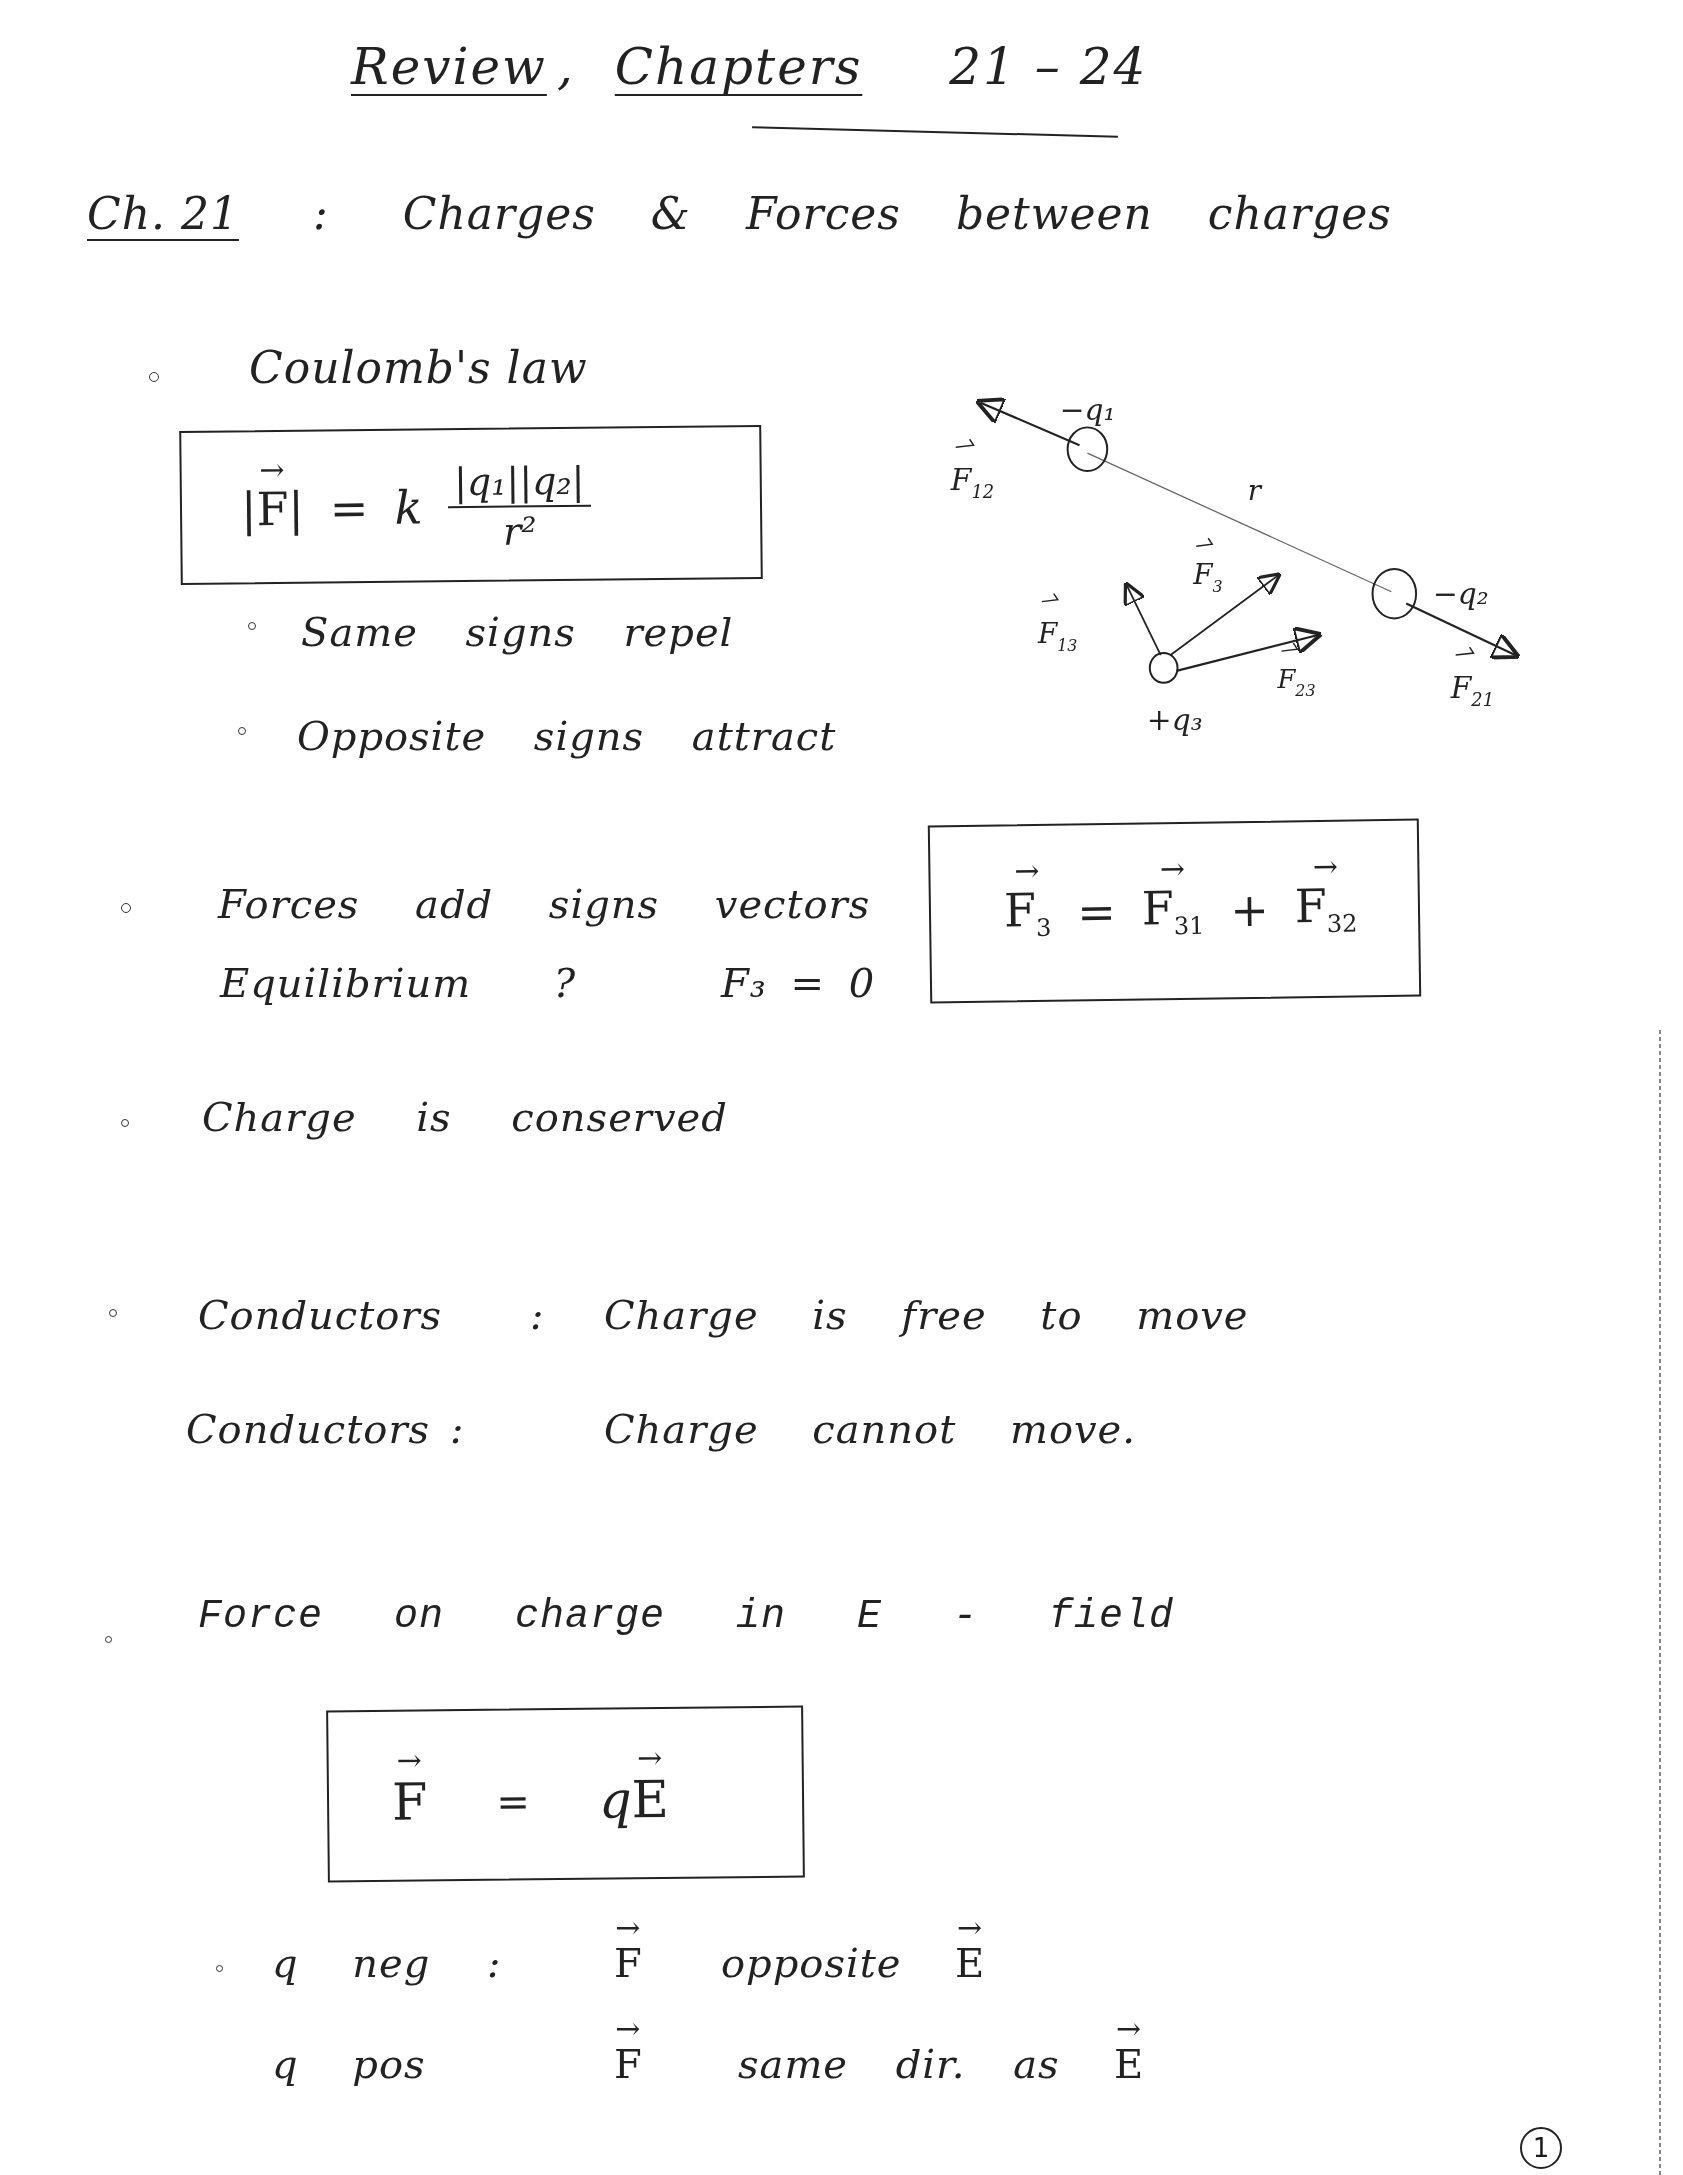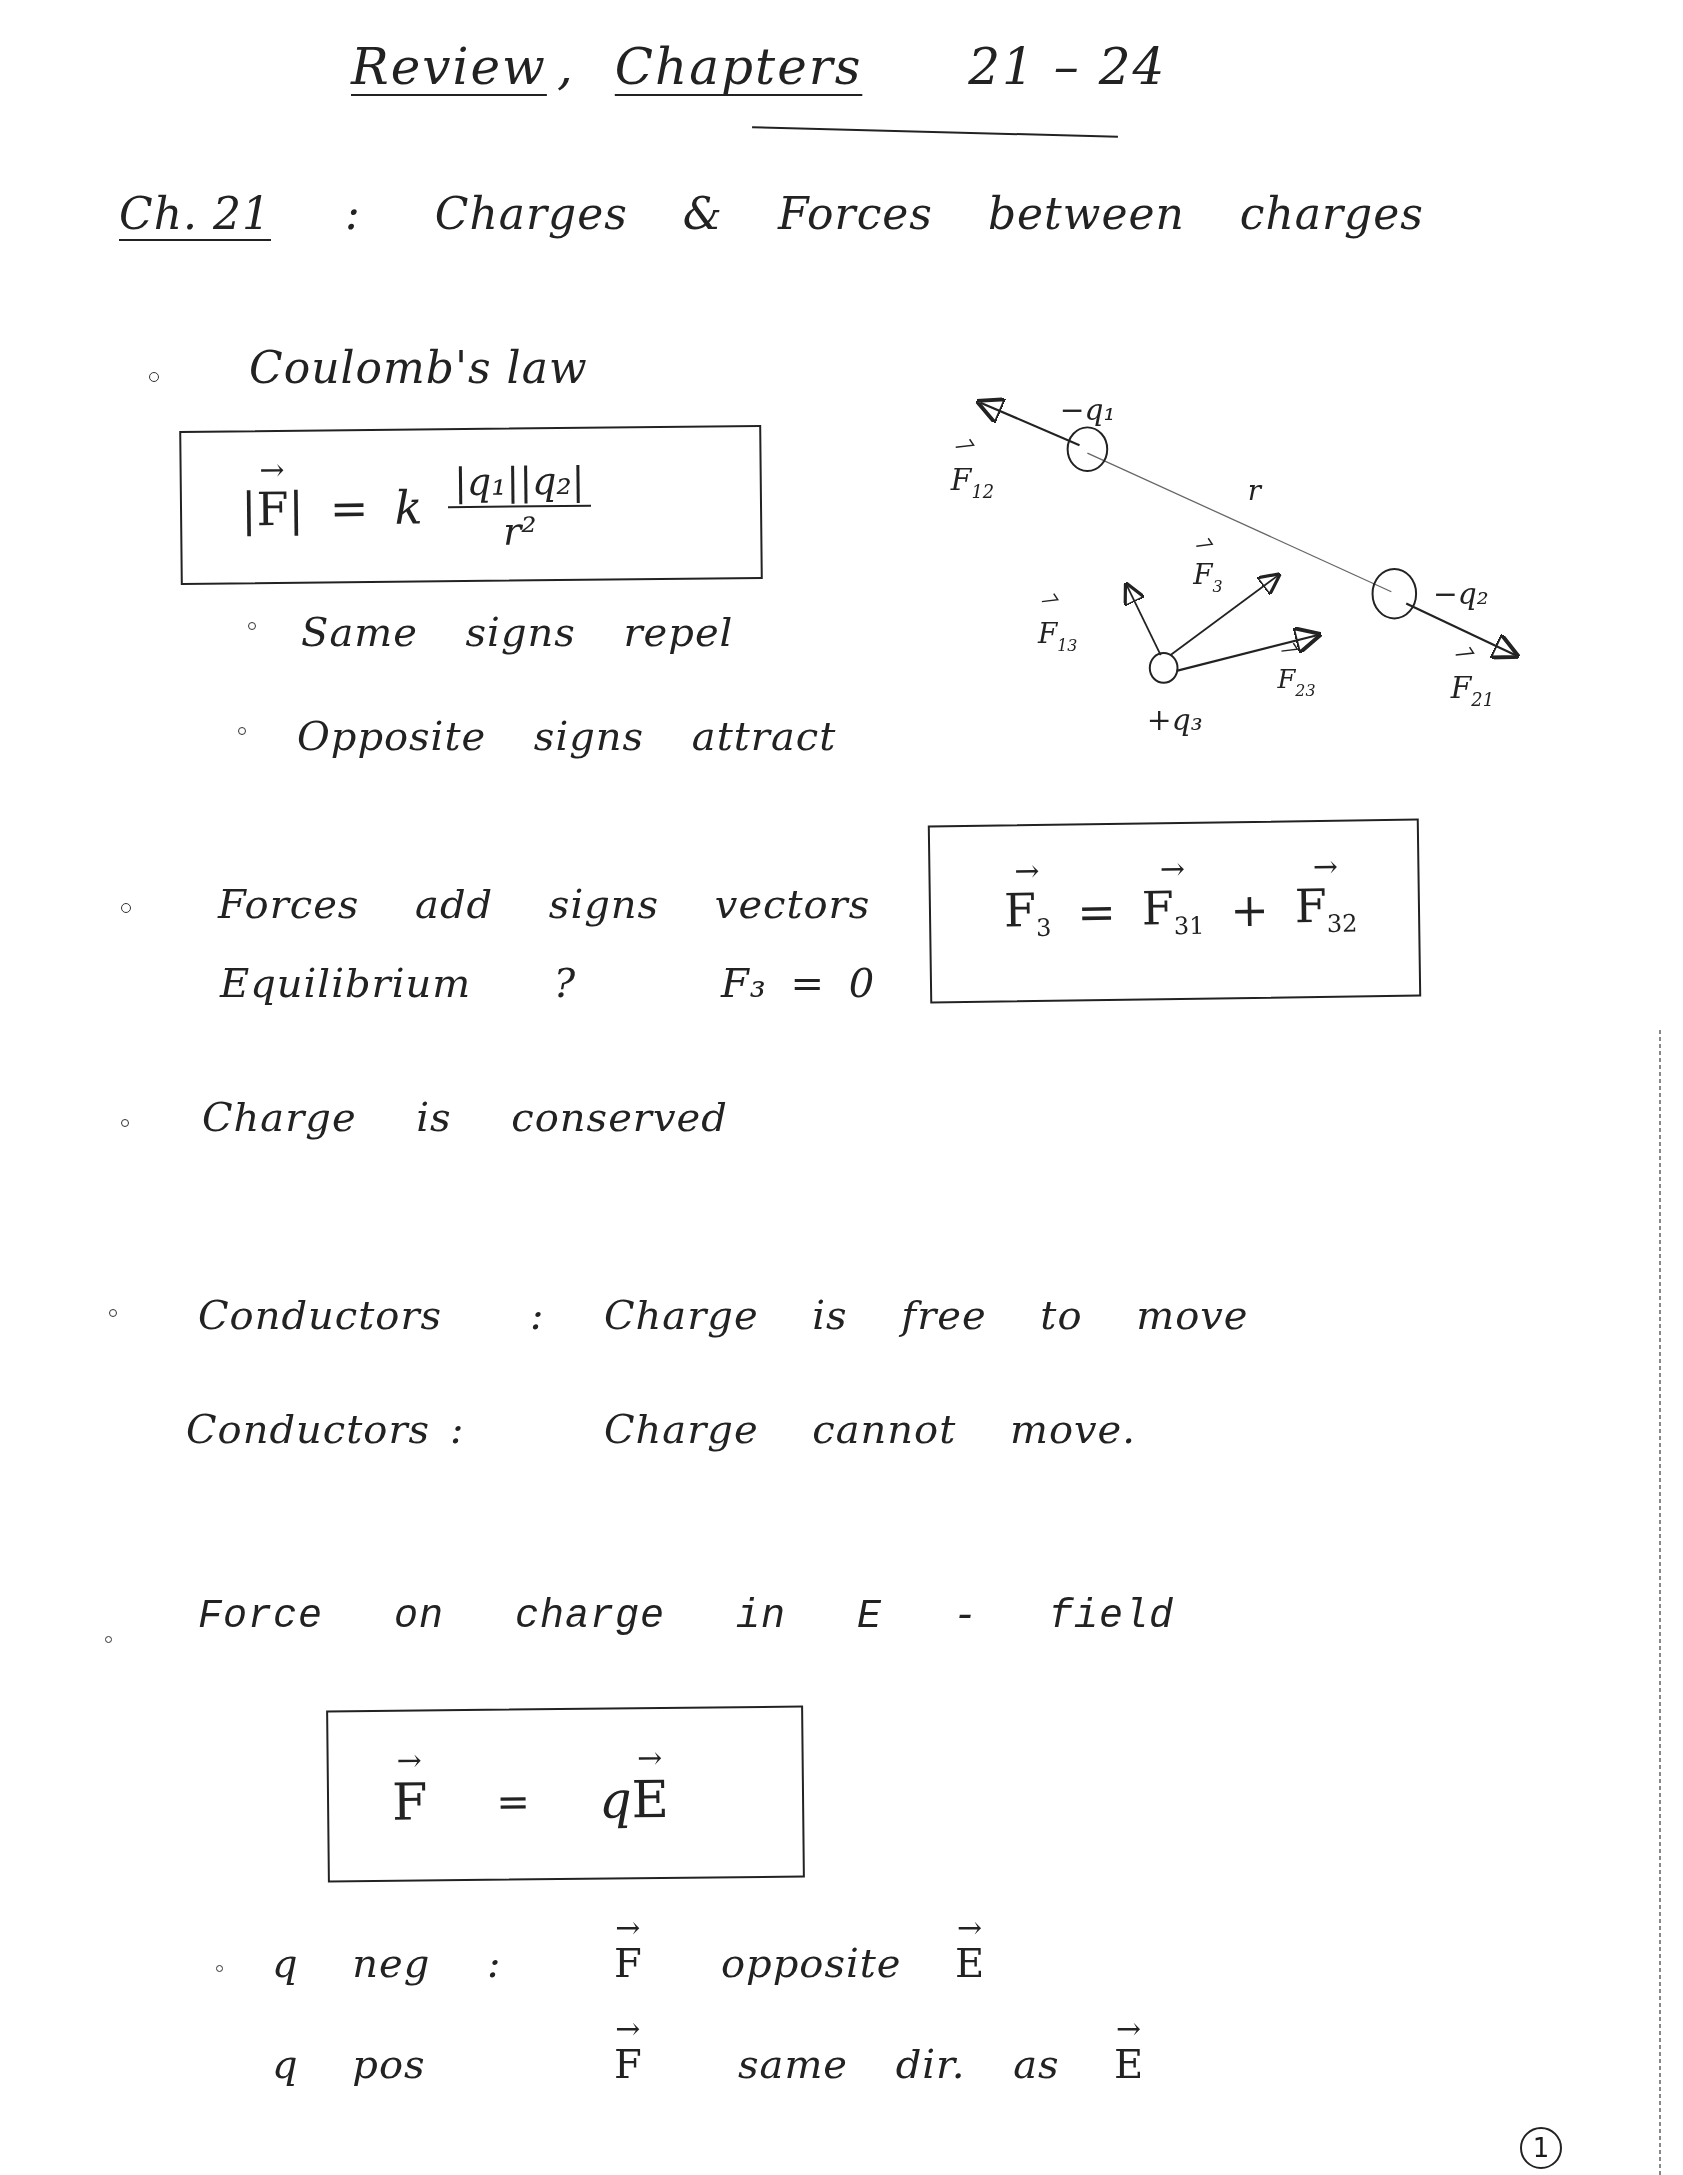--- a/index.html
+++ b/index.html
@@ -3,41 +3,41 @@
 <meta charset="utf-8">
 <style>
   html, body { margin: 0; padding: 0; background: #ffffff; }
   body {
     width: 1683px; height: 2175px; position: relative; overflow: hidden;
     font-family: "DejaVu Serif", serif; color: #1a1a1a;
   }
   .hw { position: absolute; font-family: "DejaVu Serif", serif; font-style: italic; color: #222; white-space: nowrap; }
   .title { font-size: 50px; letter-spacing: 2px; }
   .u { text-decoration: underline; text-decoration-thickness: 2px; text-underline-offset: 10px; }
-  .h2 { font-size: 44px; letter-spacing: 1px; margin-left: 32px; }
+  .h2 { font-size: 44px; letter-spacing: 1px; }
   .txt { font-size: 40px; letter-spacing: 1px; }
   .bullet { position: absolute; width: 8px; height: 8px; border: 1.5px solid #333; border-radius: 50%; }
   .box { position: absolute; border: 2.5px solid #222; }
   .eq { position: absolute; font-family: "DejaVu Serif", serif; font-size: 46px; color: #222; white-space: nowrap; display: flex; align-items: center; gap: 26px; }
   .vec { position: relative; display: inline-block; font-style: normal; }
   .vec::before { content: "\2192"; position: absolute; top: -30px; left: 50%; transform: translateX(-50%); font-size: 30px; }
   .vec sub { font-size: 24px; }
   .frac { display: inline-flex; flex-direction: column; align-items: center; font-style: italic; font-size: 38px; }
   .frac .num { border-bottom: 2px solid #222; padding: 0 6px 2px 6px; }
   .frac .den { padding-top: 2px; }
   .edge { position: absolute; top: 1030px; right: 22px; width: 2px; height: 1145px; background: repeating-linear-gradient(#888 0 4px, transparent 4px 7px); }
   .pgnum { position: absolute; left: 1520px; top: 2127px; width: 38px; height: 38px; border: 2.5px solid #222; border-radius: 50%; font-size: 26px; font-family: "DejaVu Sans", sans-serif; display: flex; align-items: center; justify-content: center; }
   svg text { font-family: "DejaVu Serif", serif; font-style: italic; fill: #222; }
 </style>
 </head>
 <body>
 
 <div class="hw title" style="left:351px; top:38px;">
   <span class="u">Review</span><span style="margin:0 40px 0 10px;">,</span><span class="u">Chapters</span>
-  <span style="margin-left:88px;">21 – 24</span>
+  <span style="margin-left:69px;">21 – 24</span>
 </div>
 <div style="position:absolute; left:752px; top:131px; width:366px; height:2px; background:#222; transform:rotate(1.5deg);"></div>
 
 <div class="hw h2" style="left:87px; top:188px;">
   <span class="u">Ch. 21</span>
   <span style="margin:0 59px 0 59px;">:</span>
   <span style="word-spacing:40px;">Charges &amp; Forces between charges</span>
 </div>
 
 <div class="bullet" style="left:149px; top:372px;"></div>

